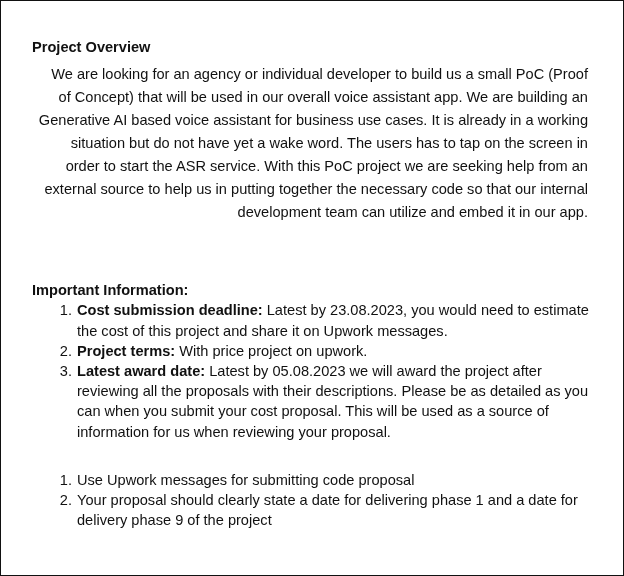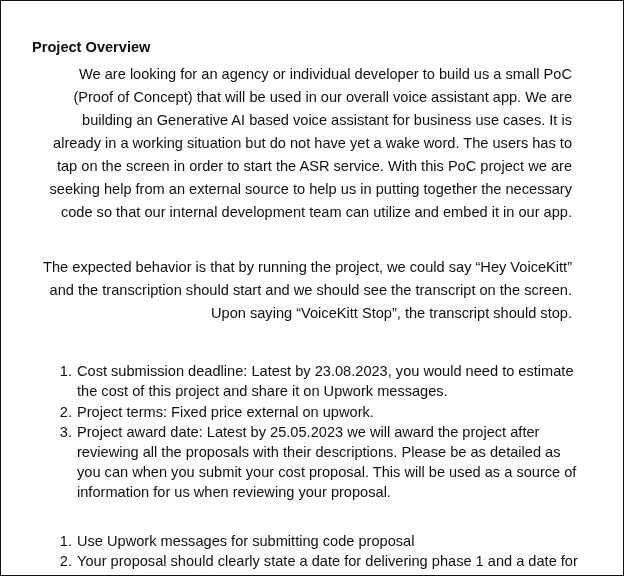--- a/index.html
+++ b/index.html
@@ -13,21 +13,21 @@
     font-family: "Liberation Sans", sans-serif;
     color: #000000;
     overflow: hidden;
   }
   #page {
     box-sizing: border-box;
     width: 624px;
     height: 576px;
     border: 1.5px solid #111111;
     background: #ffffff;
-    padding: 36px 45px 0 31px;
+    padding: 36px 29px 0 31px;
     position: relative;
   }
   .doc {
     font-size: 14.6px;
     line-height: 20.2px;
     color: #111111;
   }
   .section-heading {
     font-weight: bold;
     font-size: 14.6px;
@@ -67,49 +67,49 @@
     content: counter(li) ".";
     position: absolute;
     left: 24px;
     top: 0;
     width: 16px;
     text-align: right;
     font-size: 14.6px;
     line-height: 20.2px;
   }
   .lead {
-    font-weight: normal;
+    font-weight: bold;
   }
 </style>
 </head>
 <body>
 
 <div id="page">
   <div class="doc">
 
     <h2 class="section-heading">Project Overview</h2>
 
     <p class="body-para">We are looking for an agency or individual developer to build us a small PoC (Proof of Concept) that will be used in our overall voice assistant app. We are building an Generative AI based voice assistant for business use cases. It is already in a working situation but do not have yet a wake word. The users has to tap on the screen in order to start the ASR service. With this PoC project we are seeking help from an external source to help us in putting together the necessary code so that our internal development team can utilize and embed it in our app.</p>
 
     <div class="gap-para"></div>
 
-    <p class="body-para">The expected behavior is that by running the project, we could say “Hey VoiceKitt” and the transcription should start and we should see the transcript on the screen. Upon saying “VoiceKitt Stop”, the transcript should stop.</p>
 
     <div class="gap-section"></div>
 
+    <h2 class="section-heading">Important Information:</h2>
 
     <ol class="num-list">
       <li>
         <span class="lead">Cost submission deadline:</span><span> Latest by 23.08.2023, you would need to estimate the cost of this project and share it on Upwork messages.</span>
       </li>
       <li>
-        <span class="lead">Project terms:</span><span> Fixed price external on upwork.</span>
+        <span class="lead">Project terms:</span><span> With price project on upwork.</span>
       </li>
       <li>
-        <span class="lead">Project award date:</span><span> Latest by 25.05.2023 we will award the project after reviewing all the proposals with their descriptions. Please be as detailed as you can when you submit your cost proposal. This will be used as a source of information for us when reviewing your proposal.</span>
+        <span class="lead">Latest award date:</span><span> Latest by 05.08.2023 we will award the project after reviewing all the proposals with their descriptions. Please be as detailed as you can when you submit your cost proposal. This will be used as a source of information for us when reviewing your proposal.</span>
       </li>
     </ol>
 
     <div class="gap-section-2"></div>
 
 
     <ol class="num-list">
       <li>
         <span>Use Upwork messages for submitting code proposal</span>
       </li>

